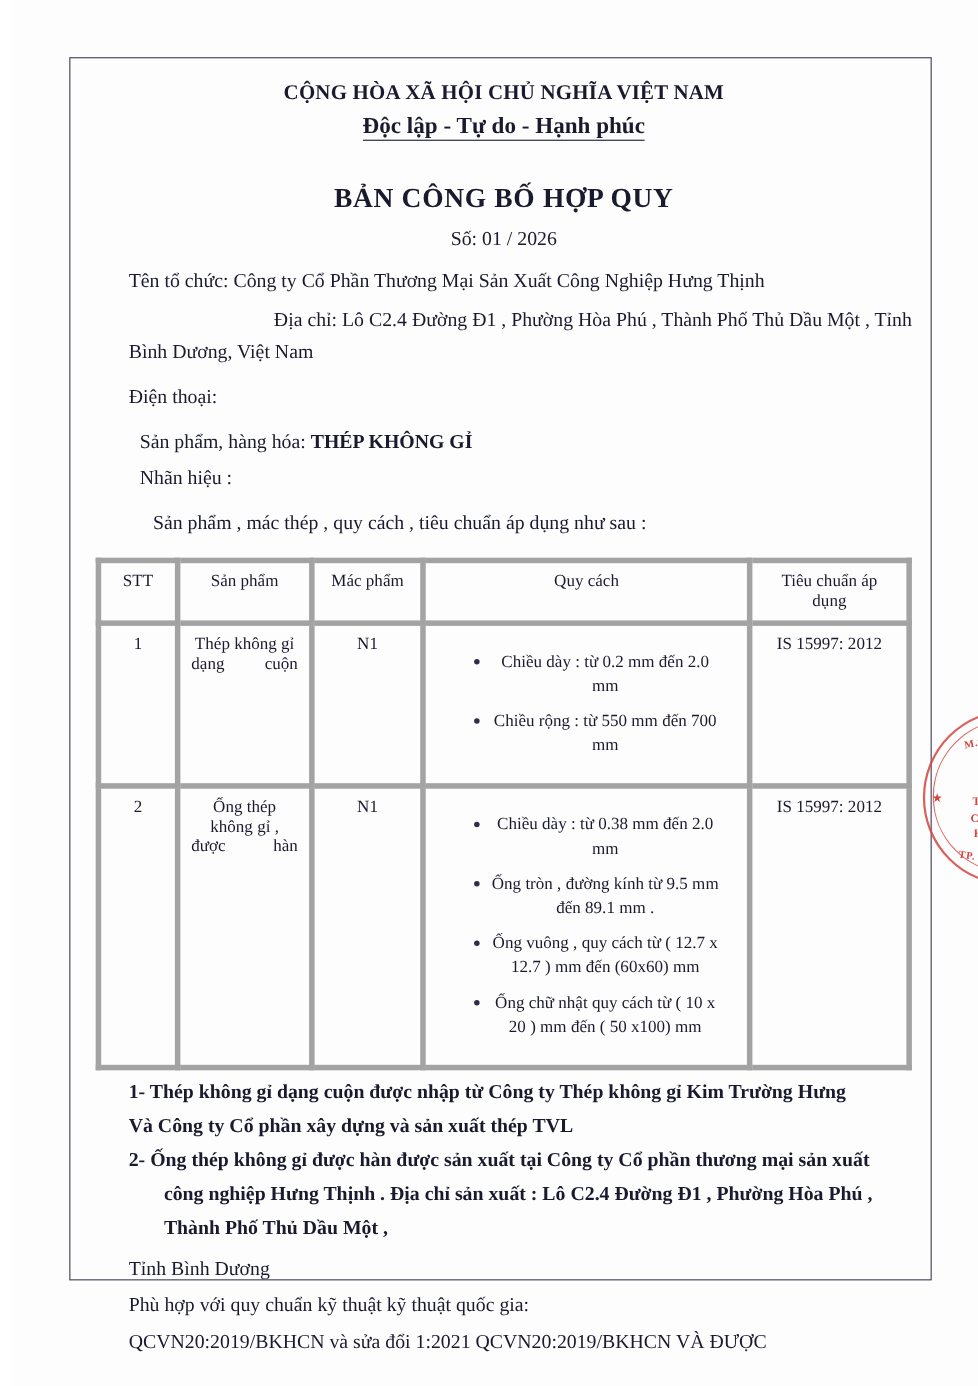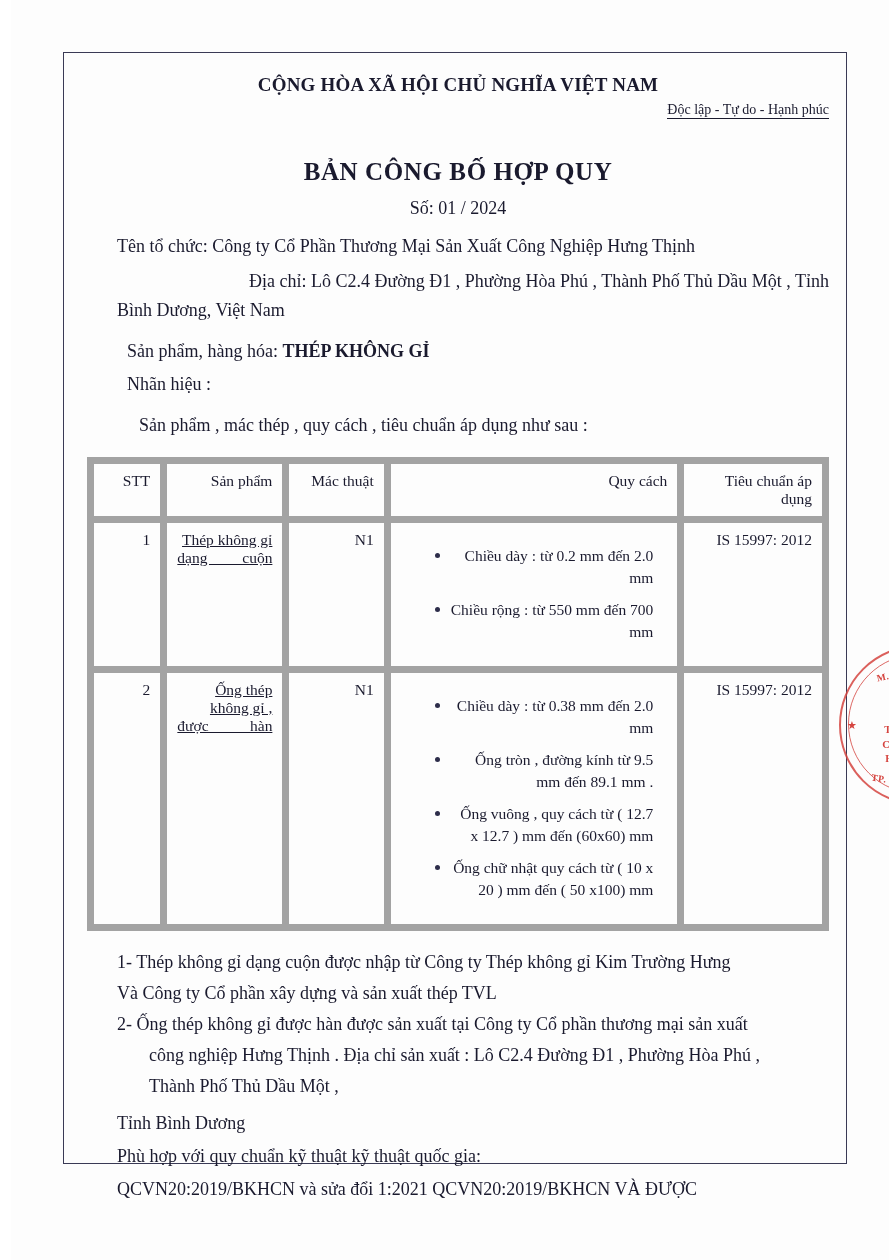--- a/index.html
+++ b/index.html
@@ -39,24 +39,23 @@
   }
   .center { text-align: center; }
 
   .national-title {
     font-size: 19px;
     font-weight: bold;
     letter-spacing: 0.2px;
     margin-top: 12px;
   }
   .national-sub {
-    font-size: 14px;
-    font-weight: normal;
+    font-size: 21px;
+    font-weight: bold;
     margin-top: 6px;
-    text-align: right;
   }
   .national-sub span.u {
     border-bottom: 1.2px solid #1a1a2e;
     padding-bottom: 1px;
   }
   .doc-title {
     font-size: 25px;
     font-weight: bold;
     letter-spacing: 0.6px;
     margin-top: 40px;
@@ -76,36 +75,36 @@
   .para.indent3 { padding-left: 52px; }
   .bold { font-weight: bold; }
 
   table.spec {
     margin-top: 18px;
     border-collapse: collapse;
     width: 742px;
     font-size: 15.5px;
   }
   table.spec th, table.spec td {
-    border: 7px solid #a3a3a3;
+    border: 5px solid #a3a3a3;
     padding: 8px 10px;
     vertical-align: top;
-    text-align: right;
+    text-align: center;
     font-weight: normal;
   }
   table.spec th {
     font-size: 15.5px;
   }
   .col-stt  { width: 54px; text-align: center; }
   .col-prod { width: 118px; }
   .col-mac  { width: 92px; text-align: center; }
   .col-quy  { width: 330px; }
   .col-tc   { width: 148px; }
   td.center-cell { text-align: center; }
-  td.just { text-align: justify; text-align-last: justify; text-decoration: underline; }
+  td.just { text-align: justify; text-align-last: justify; }
   ul.bullets {
     margin: 14px;
     padding-left: 20px;
     list-style: none;
   }
   ul.bullets li {
     position: relative;
     padding-left: 14px;
     margin-bottom: 9px;
     line-height: 1.45;
@@ -114,21 +113,21 @@
   ul.bullets li::before {
     content: "";
     position: absolute;
     left: 0;
     top: 8px;
     width: 5px; height: 5px;
     border-radius: 50%;
     background: #2d2d4a;
   }
 
-  .notes { margin-top: 18px; }
+  .notes { margin-top: 6px; font-weight: bold; }
   .note-row {
     font-size: 18px;
     line-height: 1.5;
     padding-left: 30px;
     margin-top: 4px;
   }
   .note-row .num { }
   .note-cont2 { padding-left: 62px; }
 
   .tail {
@@ -201,39 +200,40 @@
   <div class="doc-border"></div>
 
   <div class="content">
 
     <div class="center national-title">CỘNG HÒA XÃ HỘI CHỦ NGHĨA VIỆT NAM</div>
     <div class="center national-sub">
       <span class="u">Độc lập - Tự do - Hạnh phúc</span>
     </div>
 
     <div class="center doc-title">BẢN CÔNG BỐ HỢP QUY</div>
-    <div class="center doc-number">Số: 01 / 2024</div>
+    <div class="center doc-number">Số: 01 / 2026</div>
 
     <div class="para indent">Tên tổ chức: Công ty Cổ Phần Thương Mại Sản Xuất Công Nghiệp Hưng Thịnh</div>
     <div class="para indent" style="margin-top:8px;text-align:right;">Địa chỉ: Lô C2.4 Đường Đ1 , Phường Hòa Phú , Thành Phố Thủ Dầu Một , Tỉnh</div>
     <div class="para indent" style="margin-top:2px;">Bình Dương, Việt Nam</div>
+    <div class="para indent">Điện thoại:</div>
 
     <div class="para indent2">
       <span>Sản phẩm, hàng hóa:</span>
       <span class="bold">THÉP KHÔNG GỈ</span>
     </div>
     <div class="para indent2" style="margin-top:6px;">Nhãn hiệu :</div>
     <div class="para indent3">Sản phẩm , mác thép , quy cách , tiêu chuẩn áp dụng như sau :</div>
 
     <table class="spec">
       <thead>
         <tr>
           <th class="col-stt">STT</th>
           <th class="col-prod">Sản phẩm</th>
-          <th class="col-mac">Mác thuật</th>
+          <th class="col-mac">Mác phẩm</th>
           <th class="col-quy">Quy cách</th>
           <th class="col-tc">Tiêu chuẩn áp dụng</th>
         </tr>
       </thead>
       <tbody>
         <tr>
           <td class="col-stt center-cell">1</td>
           <td class="col-prod just">Thép không gỉ dạng cuộn</td>
           <td class="col-mac center-cell">N1</td>
           <td class="col-quy">

